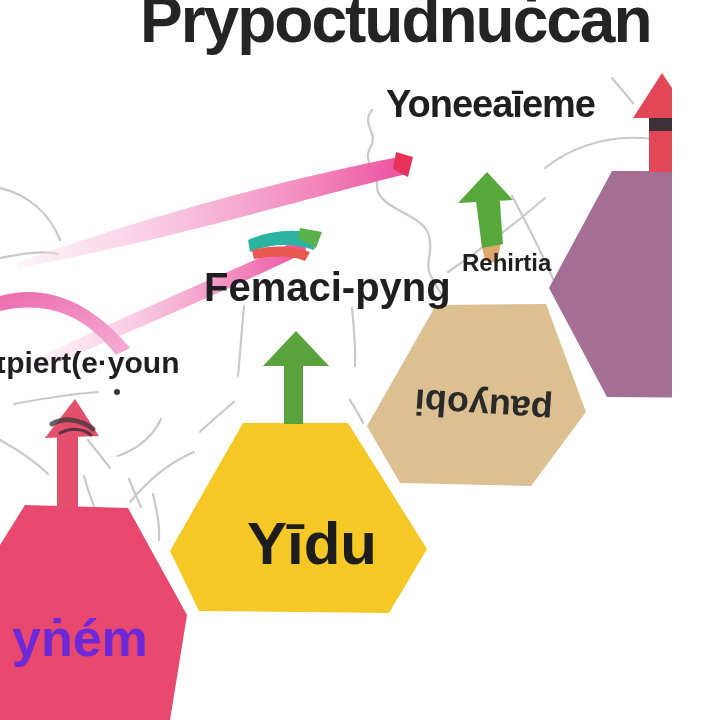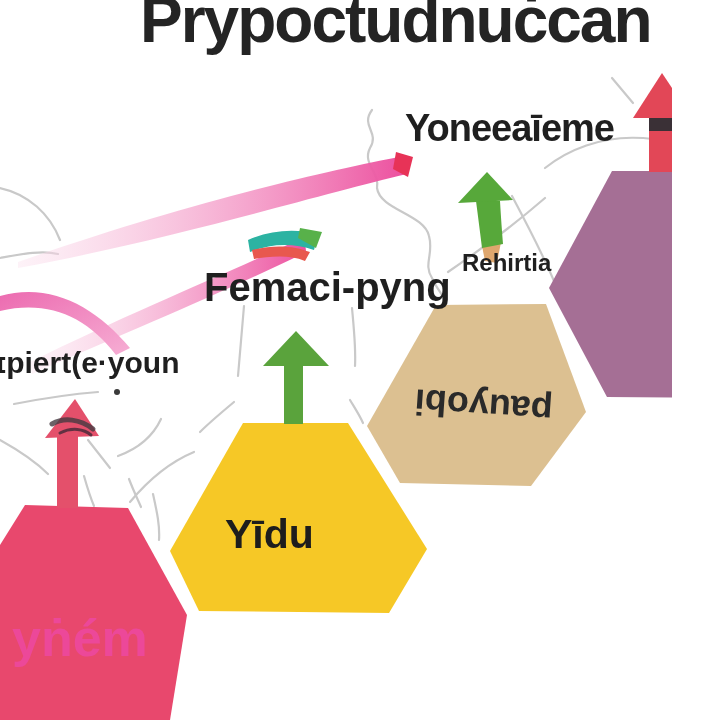--- a/index.html
+++ b/index.html
@@ -6,26 +6,26 @@
   .stage{
     position:relative;width:672px;height:720px;overflow:hidden;background:#ffffff;
     font-family:"Liberation Sans",sans-serif;
   }
   .stage svg{position:absolute;left:0;top:0;}
   .lbl{
     position:absolute;font-weight:700;color:#1f1f1f;white-space:nowrap;
     font-family:"Liberation Sans",sans-serif;line-height:1.08;
   }
   #title{left:140px;top:-14px;font-size:64px;letter-spacing:-2px;color:#242424;}
-  #lbl-yoneateme{left:386px;top:108px;font-size:38px;letter-spacing:-1px;margin-left:19px;}
+  #lbl-yoneateme{left:386px;top:84px;font-size:38px;letter-spacing:-1px;}
   #lbl-femaci{left:204px;top:266px;font-size:40px;}
   #lbl-rehirtia{left:418px;top:250px;font-size:24px;margin-left:44px;}
   #lbl-ipierte{left:-6px;top:347px;font-size:30px;}
   #lbl-yhem{left:12px;top:610px;font-size:52px;}
-  #lbl-yidu{left:225px;top:512px;width:152px;text-align:left;font-size:41px;}
+  #lbl-yidu{left:225px;top:512px;width:152px;text-align:right;font-size:60px;}
   #lbl-paunobi{left:400px;top:382px;width:168px;text-align:center;font-size:36px;transform:rotate(4deg);}
   #lbl-phy{left:610px;top:308px;font-size:42px;}
 </style>
 </head>
 <body>
 
 <div class="stage">
 
   <svg width="720" height="720" viewBox="0 0 720 720">
     <defs>
@@ -112,19 +112,19 @@
   <div class="lbl" id="title" style="color: rgb(36, 36, 36);">Prypoctudnuċcan</div>
 
   <div class="lbl" id="lbl-yoneateme">Yoneeaīeme</div>
 
   <div class="lbl" id="lbl-femaci">Femaci-pyng</div>
 
   <div class="lbl" id="lbl-rehirtia">Rehirtia</div>
 
   <div class="lbl" id="lbl-ipierte">ɪpiert(e·youn</div>
 
-  <div class="lbl" id="lbl-yhem" style="color: #ec4899;">yṅém</div>
+  <div class="lbl" id="lbl-yhem" style="color: #6d28d9;">yṅém</div>
 
   <div class="lbl" id="lbl-yidu" style="color: rgb(29, 29, 29);">Yīdu</div>
 
   <div class="lbl" id="lbl-paunobi" style="color: rgb(42, 42, 42);">ᴉqoʎnɐd</div>
 
 </div>
 
 </body></html>

